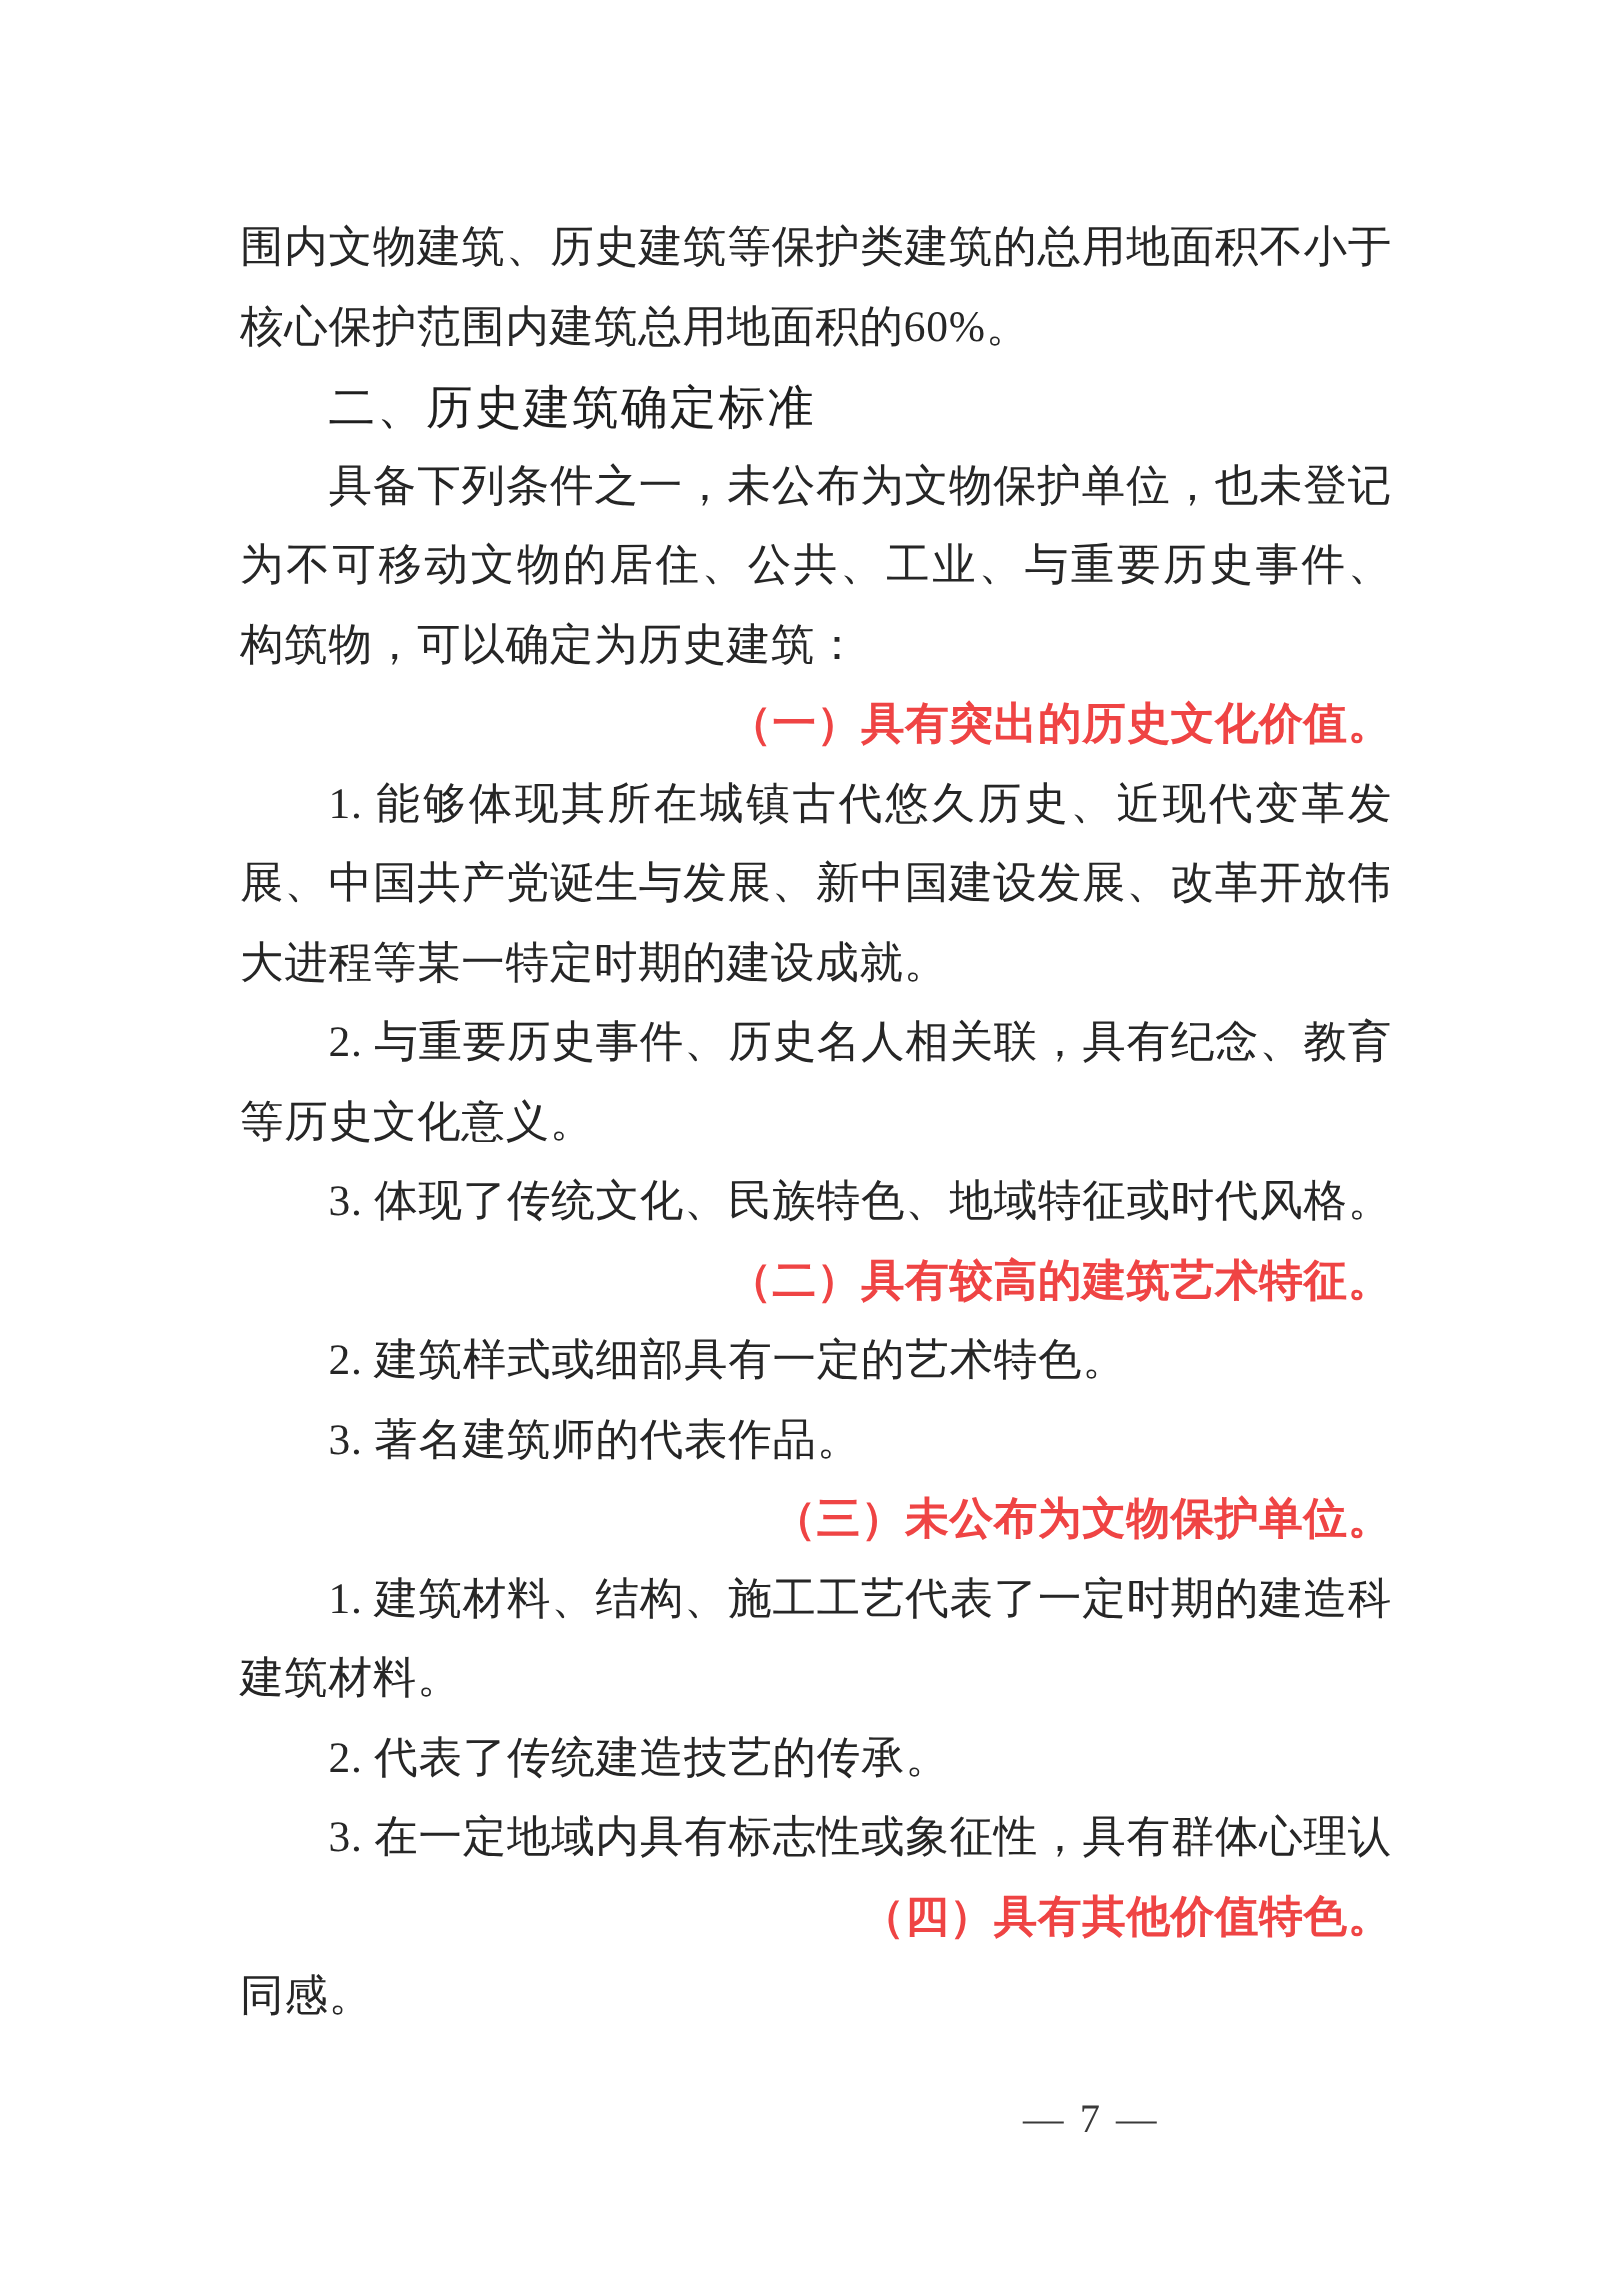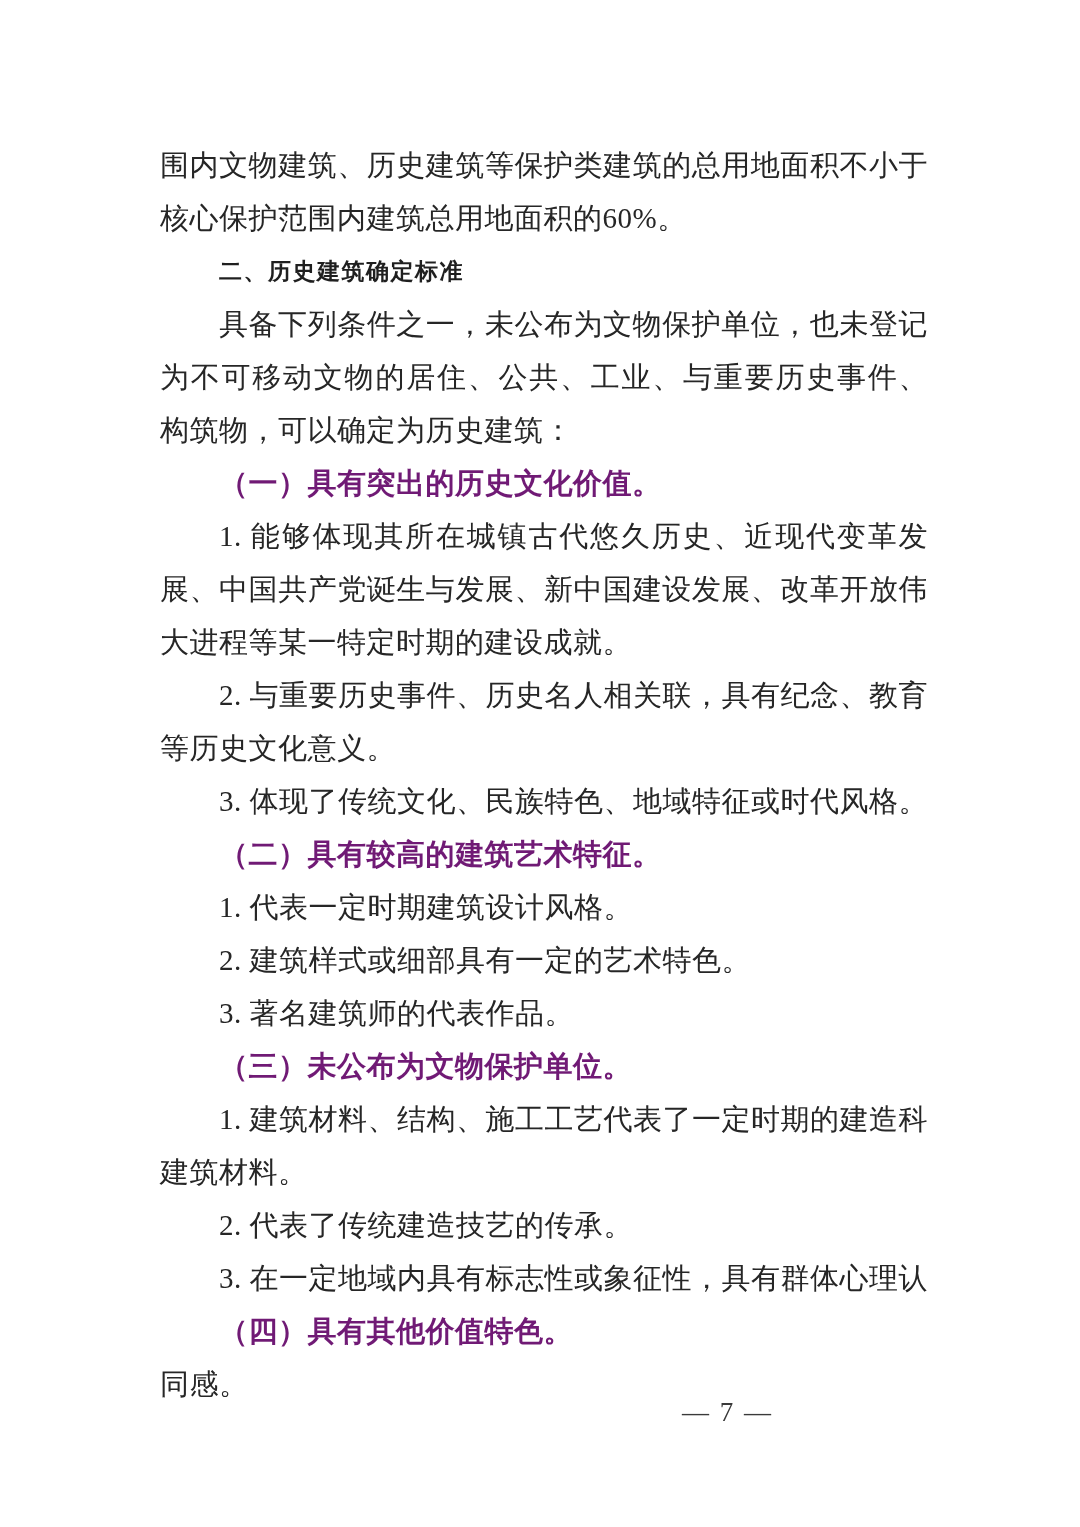--- a/index.html
+++ b/index.html
@@ -33,28 +33,29 @@
   .line.indent {
     padding-left: 59px;
   }
   .line.fill {
     text-align: justify;
     text-align-last: justify;
     -moz-text-align-last: justify;
   }
   .line.h1 {
     font-family: "Liberation Sans", "DejaVu Sans", sans-serif;
-    font-weight: 700;
-    font-size: 23px;
+    font-weight: 400;
+    font-size: 31px;
     letter-spacing: 1.5px;
     color: #1f1f1f;
   }
   .line.h2 {
     font-weight: 700;
-    color: #701a75;
+    color: #ef4444;
+    text-align: right;
   }
   .page-footer {
     position: absolute;
     top: 1392px;
     right: 158px;
     font-size: 27px;
     line-height: 40px;
     letter-spacing: 2px;
     color: #3a3a3a;
     font-family: "Liberation Serif", "DejaVu Serif", serif;
@@ -72,21 +73,20 @@
       <div class="line body fill">为不可移动文物的居住、公共、工业、与重要历史事件、</div>
       <div class="line body">构筑物，可以确定为历史建筑：</div>
       <div class="line h2 indent">（一）具有突出的历史文化价值。</div>
       <div class="line body indent fill">1. 能够体现其所在城镇古代悠久历史、近现代变革发</div>
       <div class="line body fill">展、中国共产党诞生与发展、新中国建设发展、改革开放伟</div>
       <div class="line body">大进程等某一特定时期的建设成就。</div>
       <div class="line body indent fill">2. 与重要历史事件、历史名人相关联，具有纪念、教育</div>
       <div class="line body">等历史文化意义。</div>
       <div class="line body indent">3. 体现了传统文化、民族特色、地域特征或时代风格。</div>
       <div class="line h2 indent">（二）具有较高的建筑艺术特征。</div>
-      <div class="line body indent">1. 代表一定时期建筑设计风格。</div>
       <div class="line body indent">2. 建筑样式或细部具有一定的艺术特色。</div>
       <div class="line body indent">3. 著名建筑师的代表作品。</div>
       <div class="line h2 indent">（三）未公布为文物保护单位。</div>
       <div class="line body indent fill">1. 建筑材料、结构、施工工艺代表了一定时期的建造科</div>
       <div class="line body">建筑材料。</div>
       <div class="line body indent">2. 代表了传统建造技艺的传承。</div>
       <div class="line body indent fill">3. 在一定地域内具有标志性或象征性，具有群体心理认</div>
       <div class="line h2 indent">（四）具有其他价值特色。</div>
       <div class="line body">同感。</div>
     </div>

